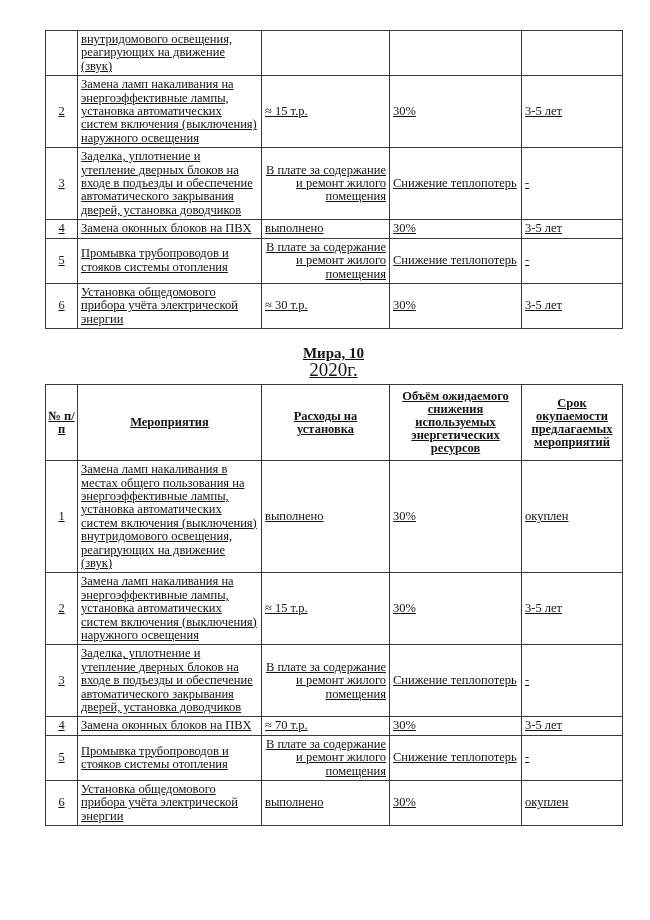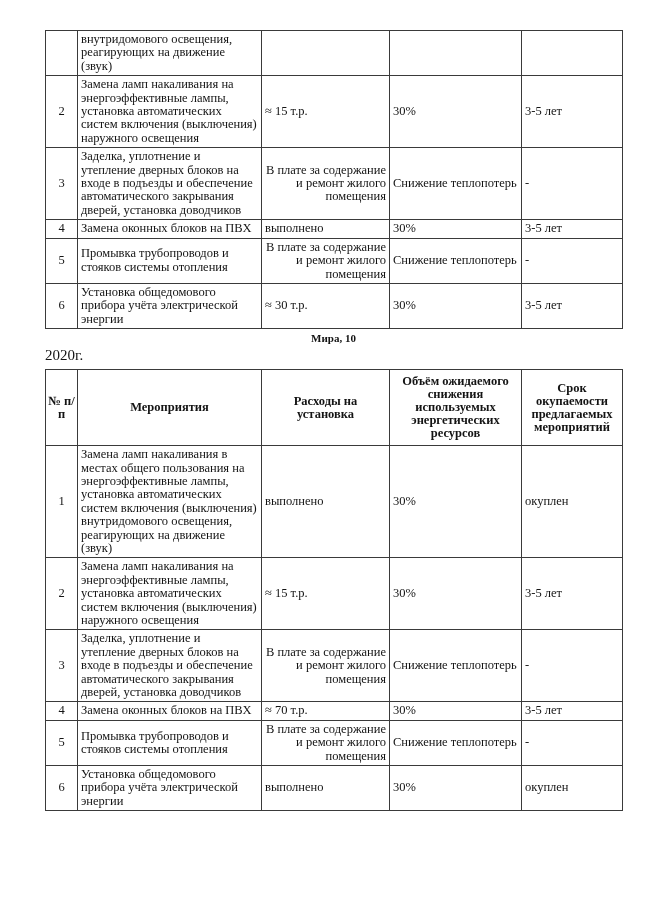--- a/index.html
+++ b/index.html
@@ -1,44 +1,44 @@
 <!DOCTYPE html>
 <html><head>
 <meta charset="utf-8">
 <style>
   html, body { margin:0; padding:0; }
   body {
     width:650px; height:920px; background:#ffffff; overflow:hidden;
     font-family:"Liberation Serif", serif; color:#141414;
   }
-  .page { position:relative; width:650px; height:920px; background:#fff; }
+  .page { position:relative; width:650px; height:920px; background:#fff;text-decoration:underline; }
   .content { padding:30px 0 0 45px; }
 
   table.doc {
     border-collapse:collapse; width:577px; table-layout:fixed;
     font-size:12.5px; line-height:13.4px;
   }
   table.doc td, table.doc th {
     border:1px solid #3a3a3a; vertical-align:middle;
     padding:2px 3px; word-wrap:break-word;
   }
   table.doc th {
     font-weight:bold; text-align:center; padding:5px 2px; line-height:13px;
   }
   td.num { text-align:center; }
   td.measure { text-align:left; }
   td.ctr { }
   td.lft { text-align:right; }
 
   .heading {
-    width:577px; text-align:center; font-weight:bold; font-size:11px;
-    margin-top:1px; line-height:17px;
+    width:577px; text-align:center; font-weight:bold; font-size:15px;
+    margin-top:16px; line-height:17px;
   }
   .year {
-    width:577px; text-align:left; font-size:15px; line-height:16px;
+    width:577px; text-align:center; font-size:19px; line-height:16px;
     margin-bottom:6px;
   }
 </style>
 </head>
 <body>
 
 <div class="page">
   <div class="content">
 
     <table class="doc">

